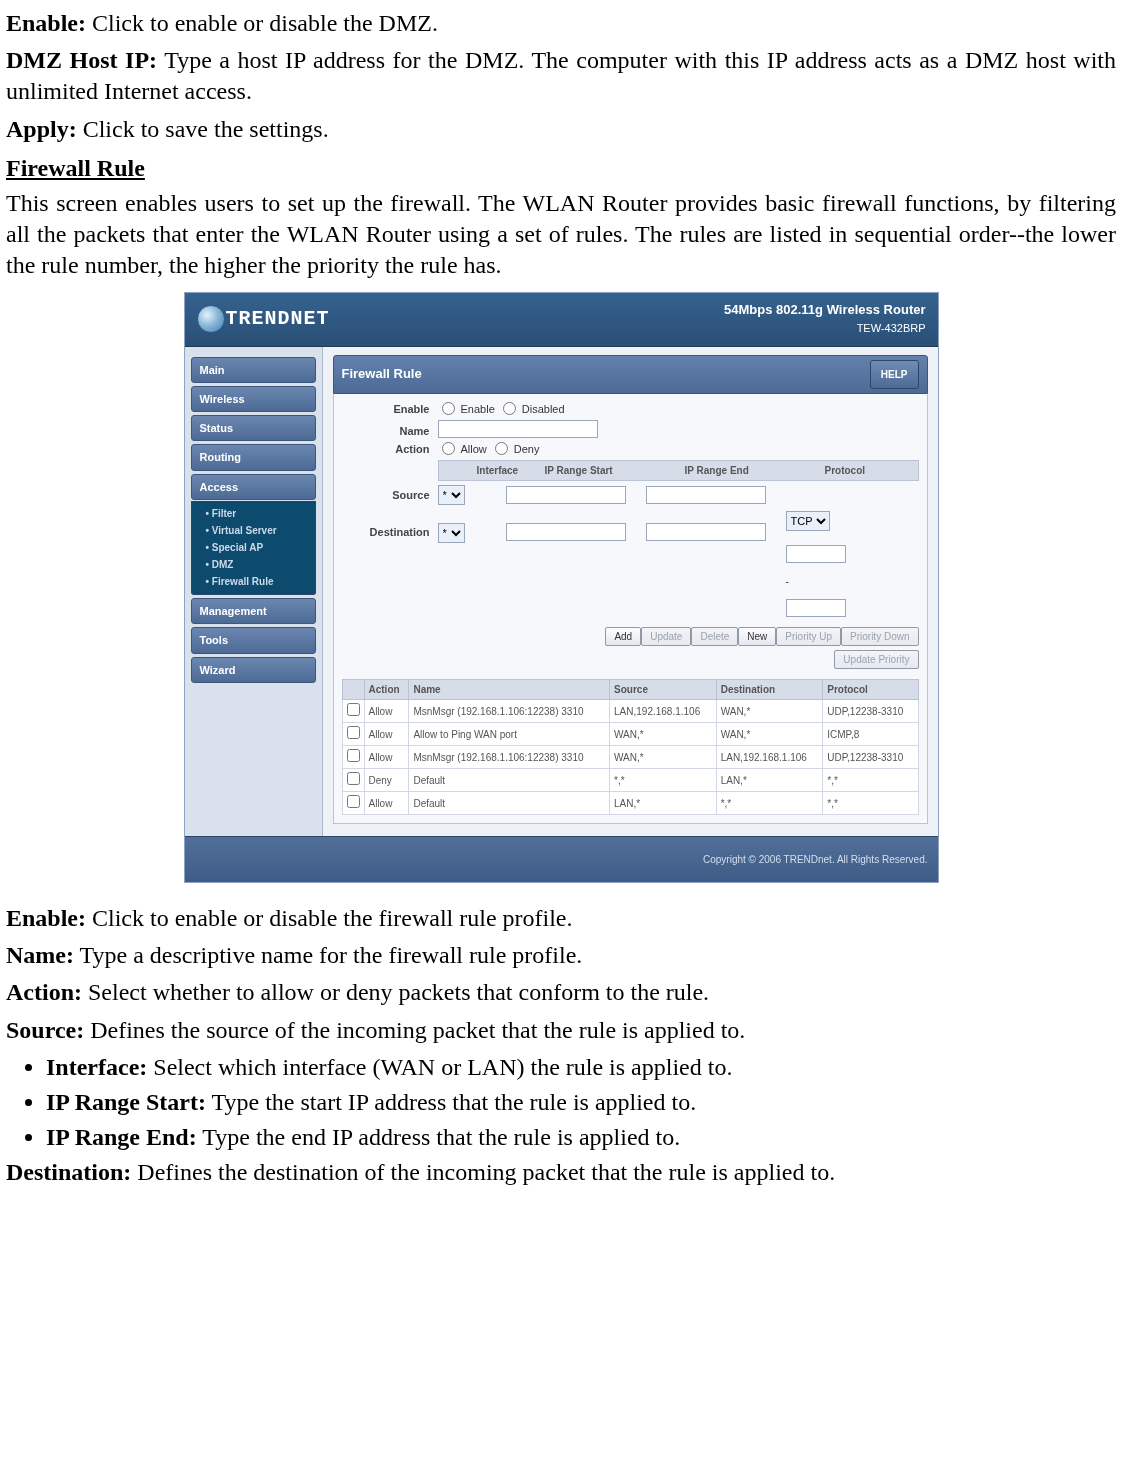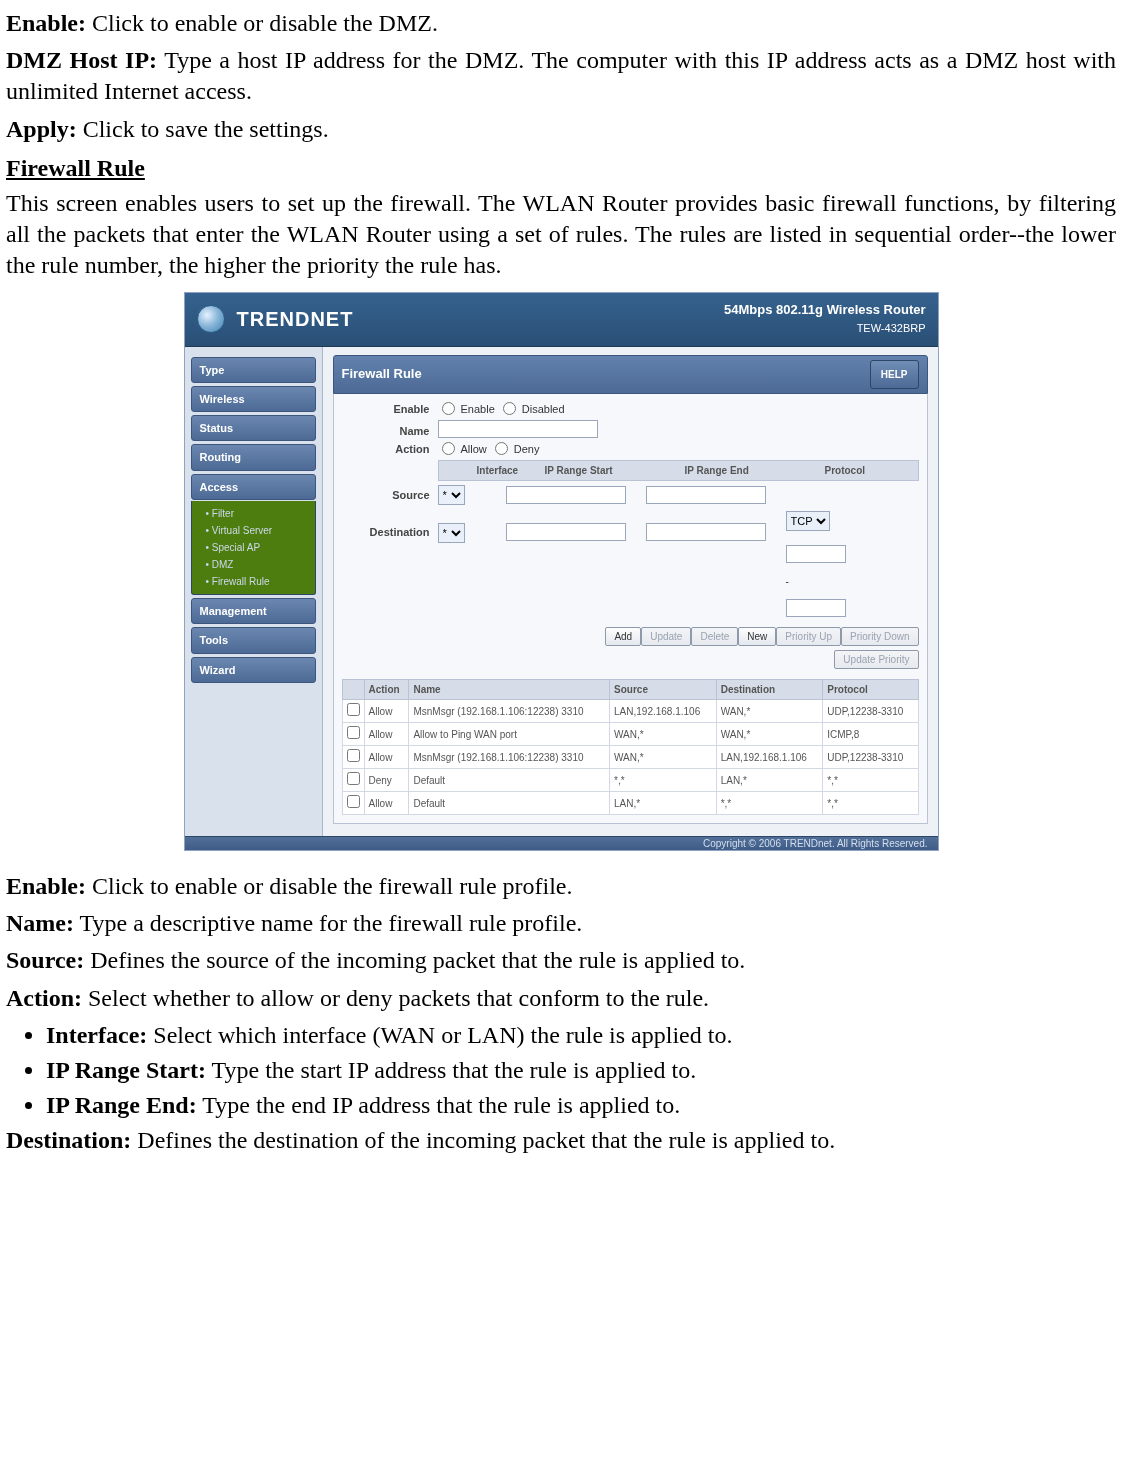--- a/index.html
+++ b/index.html
@@ -23,39 +23,39 @@
   
   .router-wrap { width: 755px; margin: 10px auto 20px auto; font-family: Arial, Helvetica, sans-serif; font-size: 11px; color: #333; }
   .router { border: 1px solid #8ea3c0; background: #e9edf3; }
   .router-header {
     height: 54px;
     background: linear-gradient(#35628e, #2a4f75);
     display: flex; align-items: center; justify-content: space-between;
     padding: 0 12px; color: #fff;
     border-bottom: 1px solid #1e3a55;
   }
-  .logo { display: flex; align-items: center; gap: 12px; font-size: 20px; letter-spacing: 1px; font-weight: bold; }
+  .logo { display: flex; align-items: center; gap: 1px; font-size: 20px; letter-spacing: 1px; font-weight: bold; font-family: Liberation Mono, monospace; }
   .logo-circle {
     width: 28px; height: 28px; border-radius: 50%;
     background: radial-gradient(circle at 35% 35%, #e6f2ff 0%, #8ab7d9 45%, #3d7fb0 100%);
     border: 1px solid #2c5f8a;
   }
   .header-right { text-align: right; font-size: 13px; font-weight: bold; margin-left: 12px; }
   .header-right .model { font-size: 11px; font-weight: normal; margin-top: 2px; }
 
   .router-body { display: flex; }
   .sidebar { width: 138px; background: #d9e1ec; padding: 10px 6px; border-right: 1px solid #aab7cc; }
   .nav-btn {
     background: linear-gradient(#6b87b0, #4c6a95);
     color: #fff; font-size: 11px; font-weight: bold;
     padding: 5px 8px; margin-bottom: 3px;
     border: 1px solid #3c567d; border-radius: 3px;
     cursor: pointer;
   }
-  .subnav { background: #4d7c0f; padding: 4px 16px 4px 8px; margin: -2px 0 3px 0; border-radius: 0 0 3px 3px; border:1px solid #2d4566; border-top:none; }
+  .subnav { background: #0c4a6e; padding: 4px 16px 4px 8px; margin: -2px 0 3px 0; border-radius: 0 0 3px 3px; border:1px solid #2d4566; border-top:none;font-weight:bold; }
   .subnav .sub-item { color: #cdd9ea; font-size: 10px; padding: 2px 0 2px 6px; cursor: pointer; }
   .subnav .sub-item::before { content: "• "; color: #cdd9ea; }
 
   .content { flex: 1; background: #eef1f6; padding: 8px 10px 12px 10px; }
   .panel-title {
     background: linear-gradient(#6281ac, #4c6a95);
     color: #fff; font-weight: bold; font-size: 13px;
     padding: 4px 8px; display: flex; justify-content: space-between; align-items: center;
     border: 1px solid #3c567d; border-radius: 3px 3px 0 0;
   }
@@ -91,21 +91,21 @@
 
   .rule-table { width:100%; border-collapse: collapse; font-size:10px; margin-top:6px; }
   .rule-table th { background:#d7dde8; border:1px solid #b9c3d4; padding:3px 4px; text-align:left; font-weight:bold; color:#555; }
   .rule-table td { border:1px solid #d2d8e3; padding:3px 4px; background:#fff; color:#555; vertical-align:middle; }
   .rule-table td.chk { width:18px; text-align:center; }
   .rule-table input[type="checkbox"] { margin:0; }
 
   .router-footer {
     background: linear-gradient(#526f98, #3e5c87);
     color: #d5dfee; font-size: 10px; text-align: right;
-    padding: 0 10px; border-top:1px solid #2d4566;
+    padding: 16px 10px; border-top:1px solid #2d4566;
   }
 </style>
 </head>
 <body>
 
 <div class="doc">
   <div class="para"><span class="bold">Enable:</span><span> Click to enable or disable the DMZ.</span></div>
   <div class="para"><span class="bold">DMZ Host IP:</span><span> Type a host IP address for the DMZ. The computer with this IP address acts as a DMZ host with unlimited Internet access.</span></div>
   <div class="para"><span class="bold">Apply:</span><span> Click to save the settings.</span></div>
 
@@ -120,21 +120,21 @@
           <span>TRENDNET</span>
         </div>
         <div class="header-right">
           <div>54Mbps 802.11g Wireless Router</div>
           <div class="model">TEW-432BRP</div>
         </div>
       </div>
 
       <div class="router-body">
         <div class="sidebar">
-          <div class="nav-btn">Type</div>
+          <div class="nav-btn">Main</div>
           <div class="nav-btn">Wireless</div>
           <div class="nav-btn">Status</div>
           <div class="nav-btn">Routing</div>
           <div class="nav-btn">Access</div>
           <div class="subnav">
             <div class="sub-item">Filter</div>
             <div class="sub-item">Virtual Server</div>
             <div class="sub-item">Special AP</div>
             <div class="sub-item">DMZ</div>
             <div class="sub-item">Firewall Rule</div>
@@ -273,21 +273,21 @@
             </table>
           </div>
         </div>
       </div>
       <div class="router-footer">Copyright © 2006 TRENDnet. All Rights Reserved.</div>
     </div>
   </div>
 
   <div class="para"><span class="bold">Enable:</span><span> Click to enable or disable the firewall rule profile.</span></div>
   <div class="para"><span class="bold">Name:</span><span> Type a descriptive name for the firewall rule profile.</span></div>
+  <div class="para"><span class="bold">Action:</span><span> Select whether to allow or deny packets that conform to the rule.</span></div>
   <div class="para"><span class="bold">Source:</span><span> Defines the source of the incoming packet that the rule is applied to.</span></div>
-  <div class="para"><span class="bold">Action:</span><span> Select whether to allow or deny packets that conform to the rule.</span></div>
   <ul class="bullets">
     <li><span class="bold">Interface:</span><span> Select which interface (WAN or LAN) the rule is applied to.</span></li>
     <li><span class="bold">IP Range Start:</span><span> Type the start IP address that the rule is applied to.</span></li>
     <li><span class="bold">IP Range End:</span><span> Type the end IP address that the rule is applied to.</span></li>
   </ul>
   <div class="para"><span class="bold">Destination:</span><span> Defines the destination of the incoming packet that the rule is applied to.</span></div>
 </div>
 
 </body></html>

